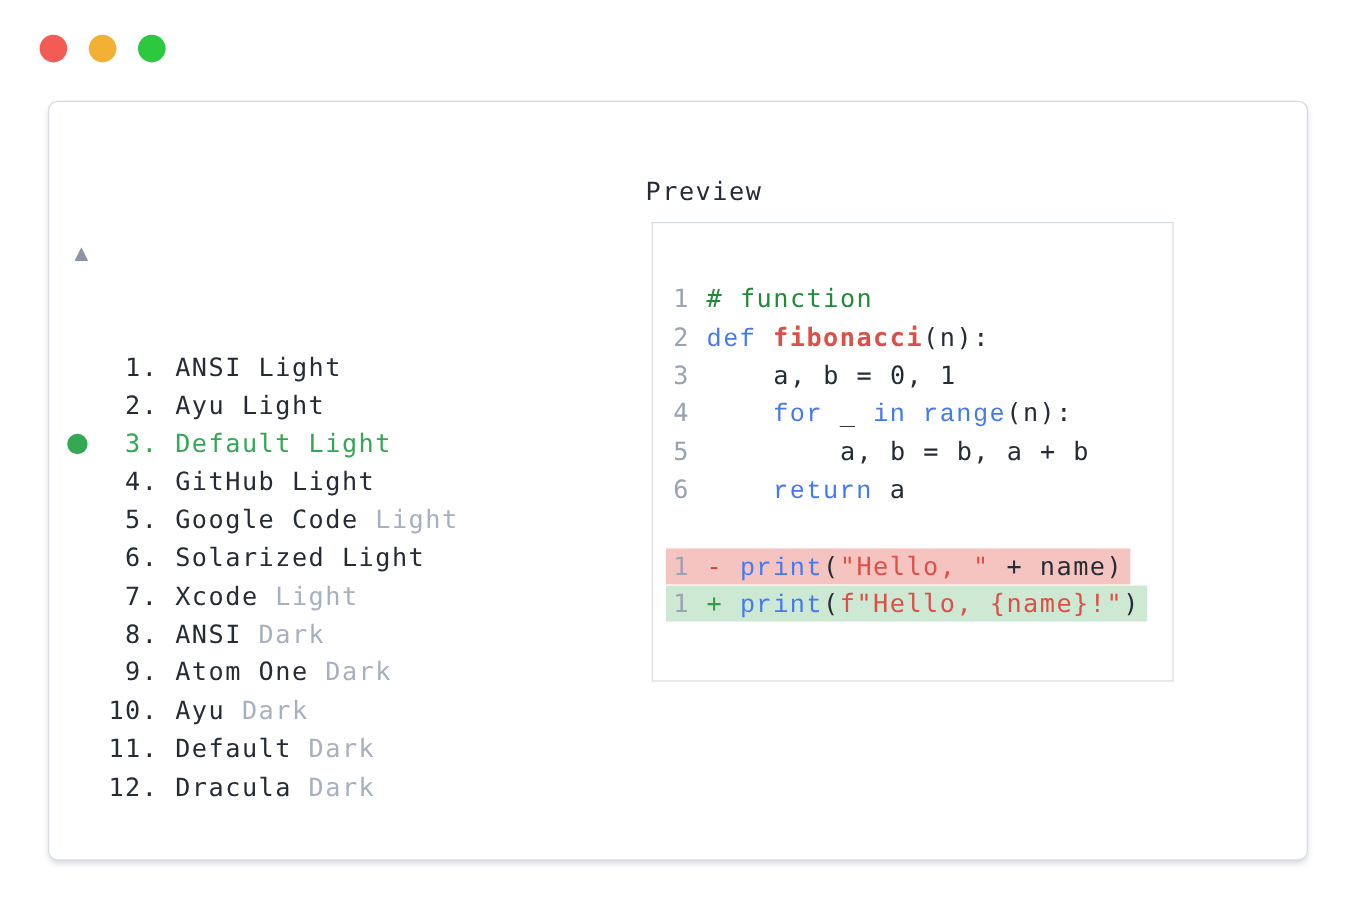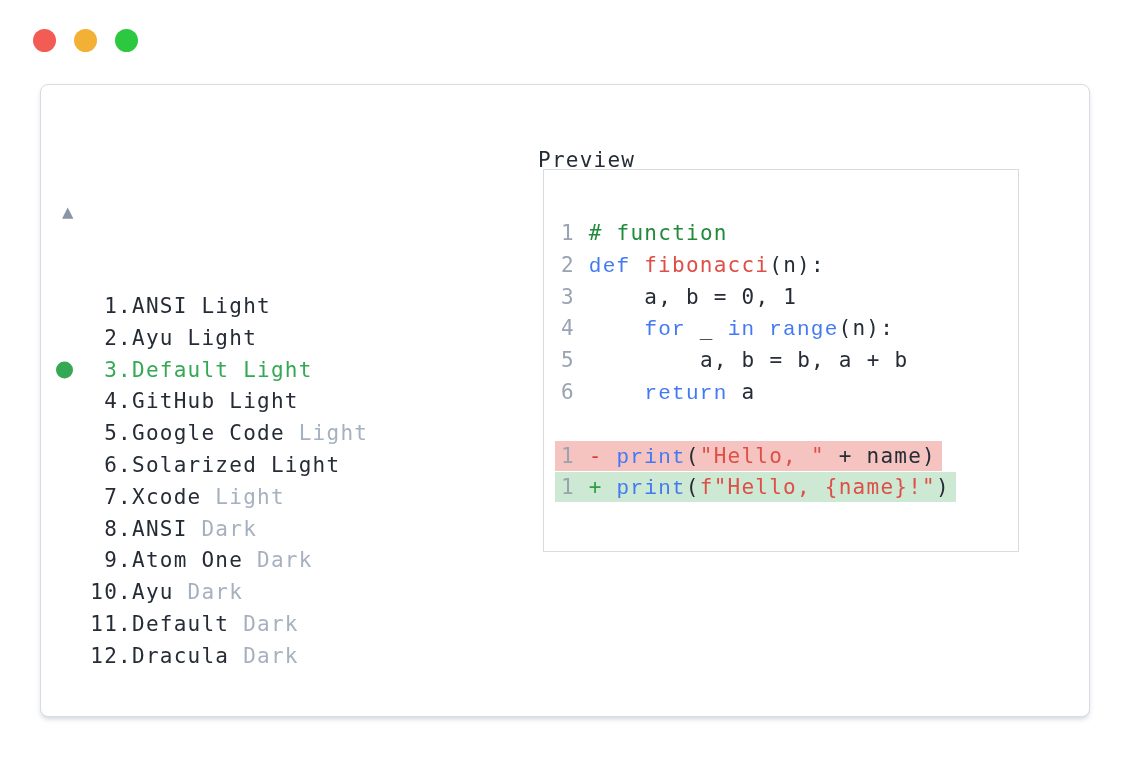--- a/index.html
+++ b/index.html
@@ -30,33 +30,33 @@
   .prompt{color:var(--text);}
   .scroll{height:31.8px;cursor:pointer;}
   .scroll-up{color:var(--scroll-up);font-size:19px;}
 
   .trow{display:flex;height:31.8px;cursor:pointer;}
   .marker{width:14px;position:relative;flex:none;}
   .trow.selected .marker::after{content:'';position:absolute;left:-6px;top:50%;
     transform:translateY(-50%);width:17px;height:17px;border-radius:50%;
     background:var(--accent-green);}
   .num{width:56px;flex:none;text-align:right;}
-  .tlabel{}
+  .tlabel{margin-left:14px;}
   .trow.selected .num,.trow.selected .tlabel{color:var(--accent-green);}
   .dim{color:var(--dim);}
 
   .preview-label{position:absolute;left:497px;top:60px;}
-  .preview-box{position:absolute;left:502px;top:84px;width:476px;height:383px;
+  .preview-box{position:absolute;left:502px;top:100px;width:435px;height:383px;
     border:1.5px solid var(--border);background:#fff;overflow:hidden;}
   .code{padding:48px 0 0 17px;}
   .code-line{height:31.8px;}
   .ln{color:var(--ln);}
   .tok-comment{color:var(--comment-green);}
   .tok-keyword{color:var(--keyword-blue);font-family:Liberation Mono, monospace;}
-  .tok-func{color:var(--string-red);}
+  .tok-func{color:var(--string-red);font-weight:bold;}
   .tok-string{color:var(--string-red);}
   .tok-plain{color:var(--text);}
   .tok-minus{color:var(--minus-red);}
   .tok-plus{color:var(--plus-green);}
   .hl{padding:3px 6px;margin-left:-6px;}
   .hl.removed{background:var(--removed-bg);}
   .hl.added{background:var(--added-bg);}
 </style>
 </head>
 <body>

